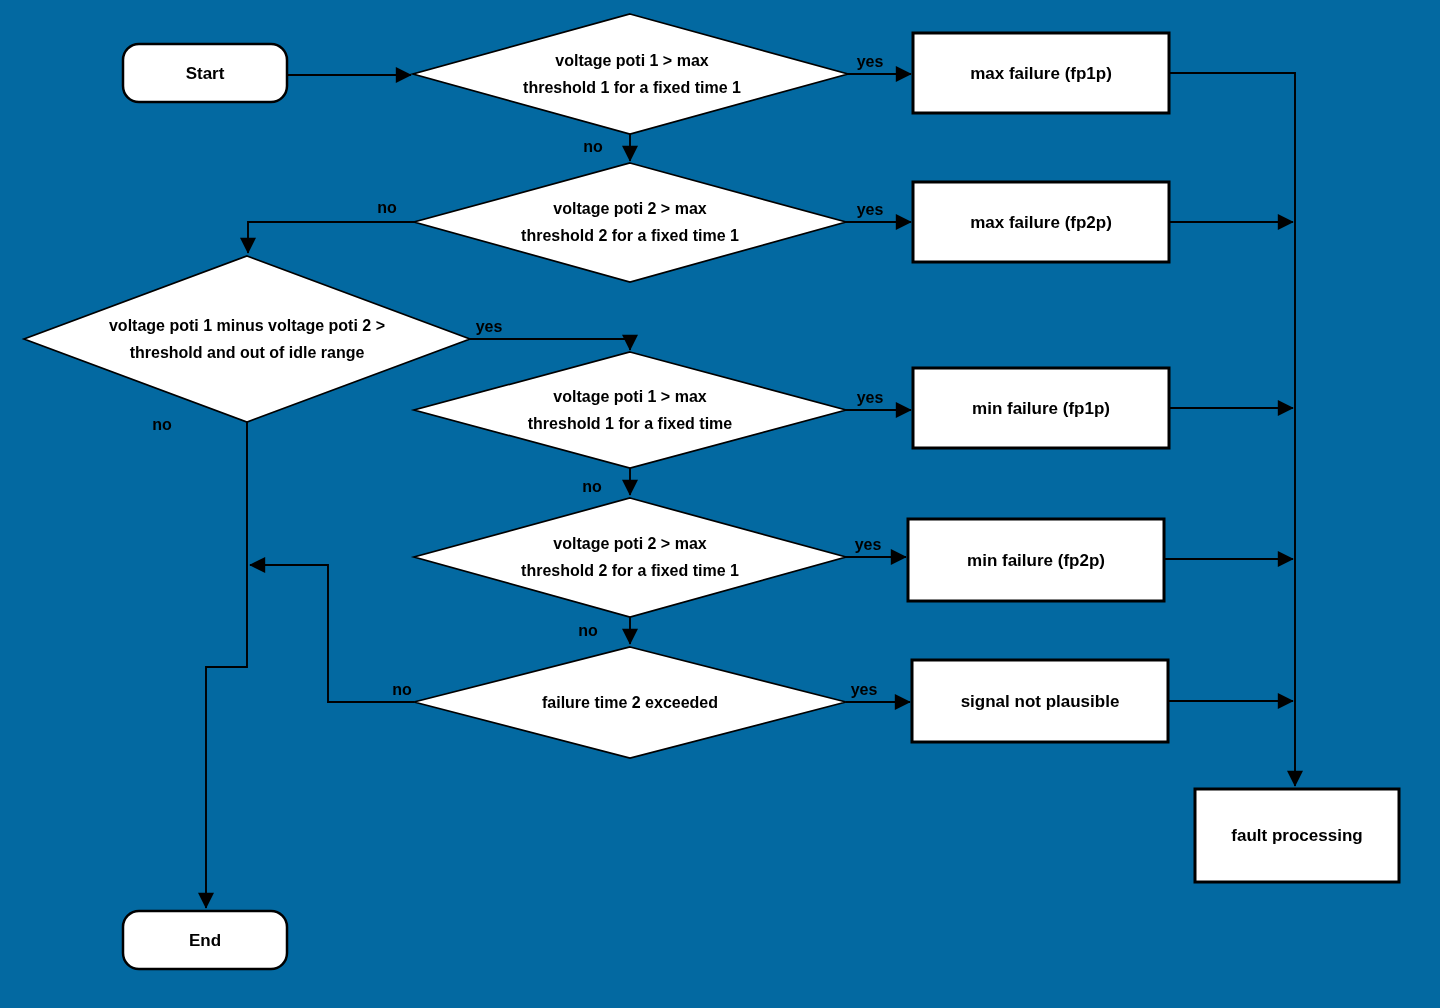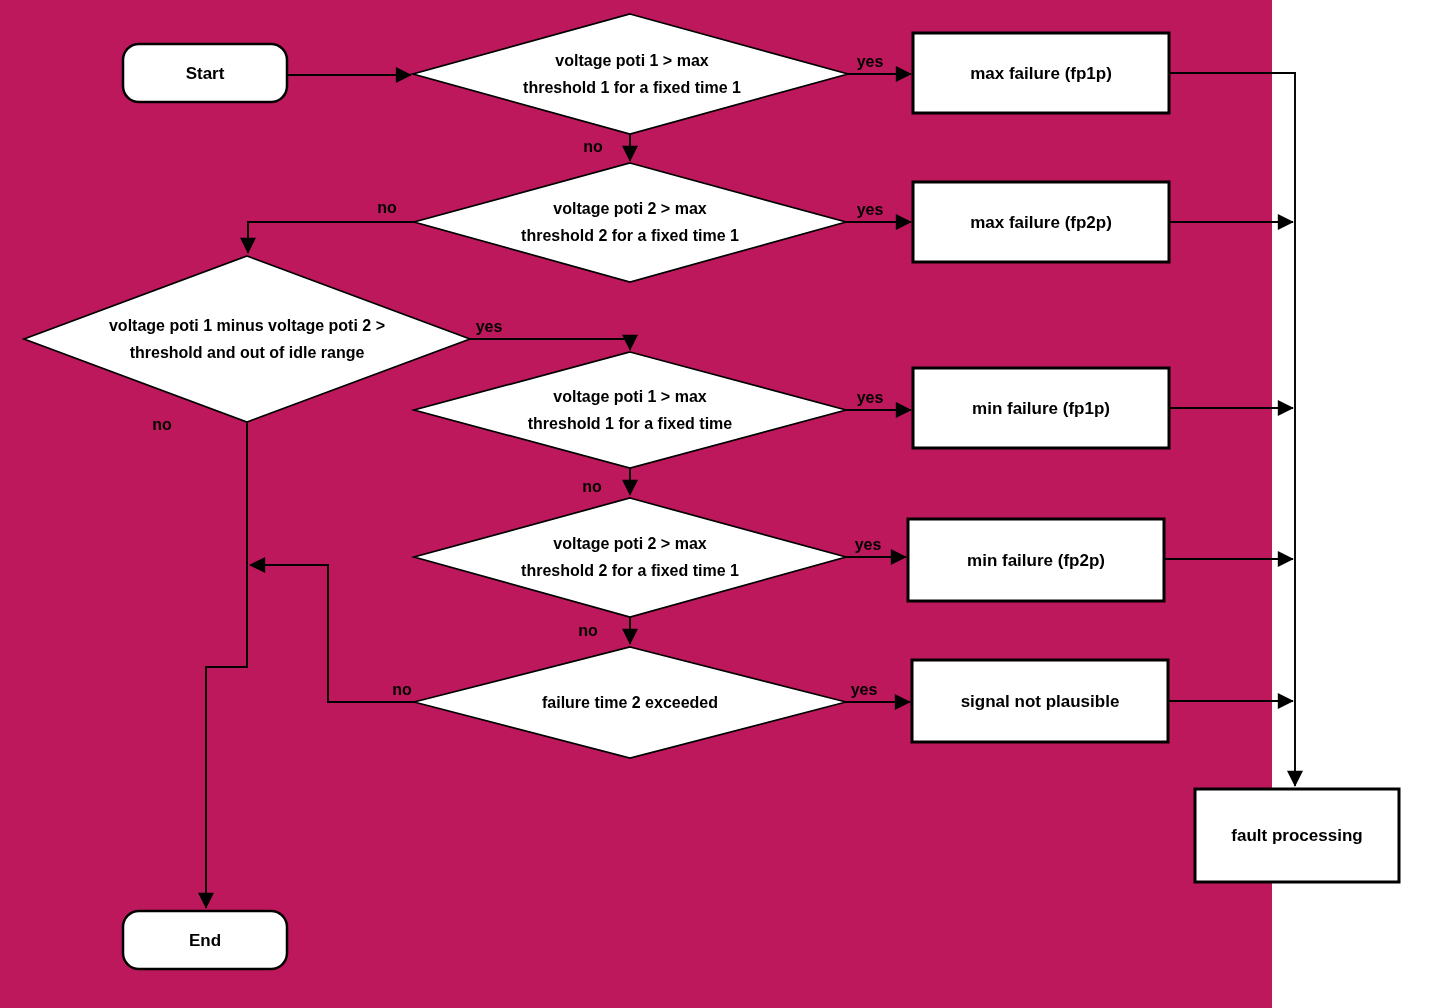--- a/index.html
+++ b/index.html
@@ -6,23 +6,23 @@
     margin: 0;
     padding: 0;
     background: #ffffff;
     width: 1440px;
     height: 1008px;
     overflow: hidden;
     font-family: "Liberation Sans", sans-serif;
   }
   #stage {
     position: relative;
-    width: 1272px;
+    width: 1440px;
     height: 1008px;
-    background: #be185d;
+    background: #0369a1;
   }
   svg { display: block; }
   .shape {
     fill: #ffffff;
     stroke: #000000;
   }
   .terminator { stroke-width: 2.5; }
   .process    { stroke-width: 3;   }
   .decision   { stroke-width: 1.7; }
   .edge {

